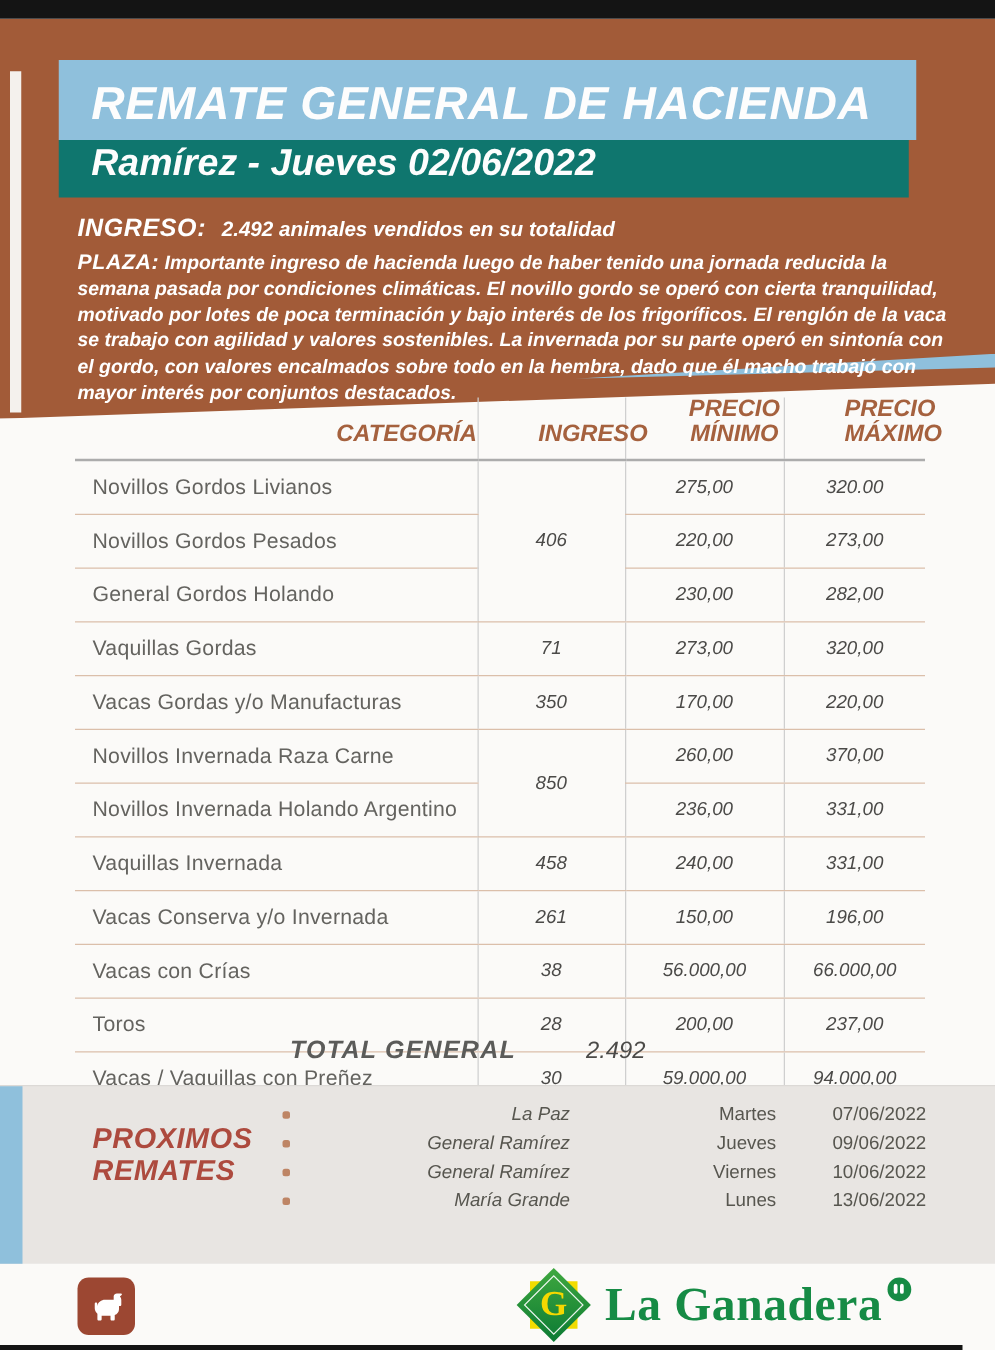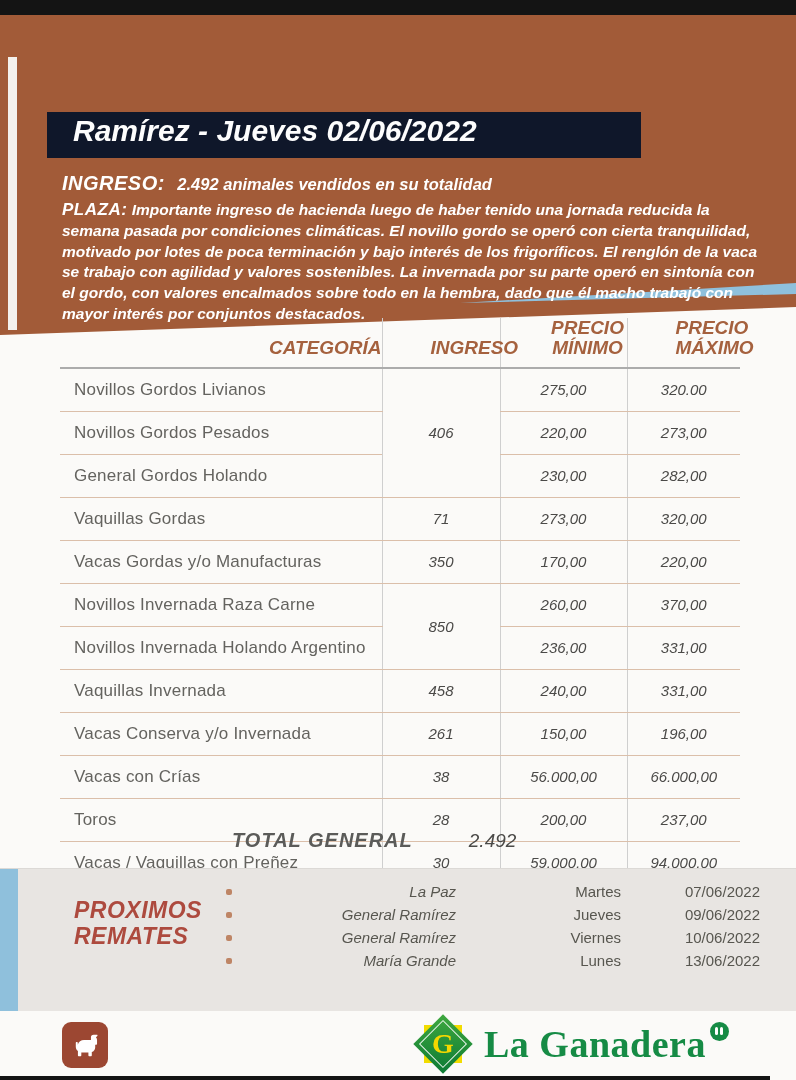--- a/index.html
+++ b/index.html
@@ -10,21 +10,21 @@
   .bottom-bar { position:absolute; left:0; top:1076px; width:770px; height:4px; background:#141414; }
 
   .header-brown { position:absolute; left:0; top:15px; width:796px; height:320px; background:#A25B38;
                   clip-path:polygon(0 0, 100% 0, 100% 91.25%, 0 100%); }
   .left-strip { position:absolute; left:8px; top:42px; width:9px; height:273px; background:#F4F1ED; }
 
   .blue-wedge { position:absolute; left:460px; top:283px; width:336px; height:20px; background:#8FC0DC;
                 clip-path:polygon(0 100%, 100% 0, 100% 55%); }
 
   .banner-top { position:absolute; left:47px; top:48px; width:686px; height:64px; background:#8FC0DC; }
-  .banner-bottom { position:absolute; left:47px; top:112px; width:594px; height:46px; background:#0f172a; }
+  .banner-bottom { position:absolute; left:47px; top:112px; width:680px; height:46px; background:#0f766e; }
   .title { font-size:37px; font-weight:bold; font-style:italic; color:#FDFDFD; padding:14px 0 0 26px;
            letter-spacing:0.5px; white-space:nowrap; }
   .subtitle { font-size:30px; font-weight:bold; font-style:italic; color:#FDFDFD; padding:2px 0 0 26px;
               white-space:nowrap; }
 
   .ingreso-line { position:absolute; left:62px; top:172px; color:#fff; white-space:nowrap; }
   .ingreso-label { font-size:20px; font-weight:bold; font-style:italic; letter-spacing:0.5px; }
   .ingreso-text { font-size:16.5px; font-weight:bold; font-style:italic; margin-left:8px; }
 
   .plaza { position:absolute; left:62px; top:200px; width:706px; color:#fff; font-size:15.5px;
@@ -49,21 +49,21 @@
   .prox-section { position:absolute; left:0; top:868px; width:796px; height:143px; background:#E8E5E2;
                   border-top:1px solid #DCD9D6; }
   .prox-blue-strip { position:absolute; left:0; top:0; width:18px; height:100%; background:#8FC0DC; }
   .prox-title { position:absolute; left:74px; top:28px; font-size:23px; font-weight:bold; font-style:italic;
                 color:#AD4A3E; line-height:26px; letter-spacing:0.5px; }
   .prox-list { position:absolute; left:226px; top:11px; }
   .prox-item { display:flex; align-items:center; height:23px; font-size:15px; color:#57564F;text-align:right; }
   .prox-bullet { width:6px; height:6px; background:#BE8565; border-radius:2px; margin-right:24px; flex:0 0 6px; }
   .prox-place { width:200px; font-style:italic; }
   .prox-day { width:165px; }
-  .prox-date { width:120px;margin-left:19px; }
+  .prox-date { width:120px; }
 
   .footer-hacienda { position:absolute; left:62px; top:1022px; display:flex; align-items:center; }
   .hac-icon { width:46px; height:46px; background:#9C4732; border-radius:9px; display:flex;
               align-items:center; justify-content:center; }
   .hac-label { font-size:30px; font-weight:bold; color:#9C4430; letter-spacing:1px; margin-left:16px; }
 
   .footer-ganadera { position:absolute; left:414px; top:1015px; display:flex; align-items:center; }
   .gan-mark { position:relative; width:58px; height:58px; flex:0 0 58px; }
   .gan-square { position:absolute; left:10px; top:10px; width:38px; height:38px; background:#F2DC00; }
   .gan-diamond { position:absolute; left:8px; top:8px; width:42px; height:42px; transform:rotate(45deg);
@@ -83,20 +83,23 @@
 
 <div class="page">
 
   <div class="top-bar"></div>
 
   <div class="header-brown">
     <div class="left-strip"></div>
   </div>
   <div class="blue-wedge"></div>
 
+  <div class="banner-top">
+    <div class="title">REMATE GENERAL DE HACIENDA</div>
+  </div>
   <div class="banner-bottom">
     <div class="subtitle">Ramírez - Jueves 02/06/2022</div>
   </div>
 
   <div class="ingreso-line">
     <span class="ingreso-label">INGRESO:</span>
     <span class="ingreso-text">2.492 animales vendidos en su totalidad</span>
   </div>
 
   <div class="plaza">

